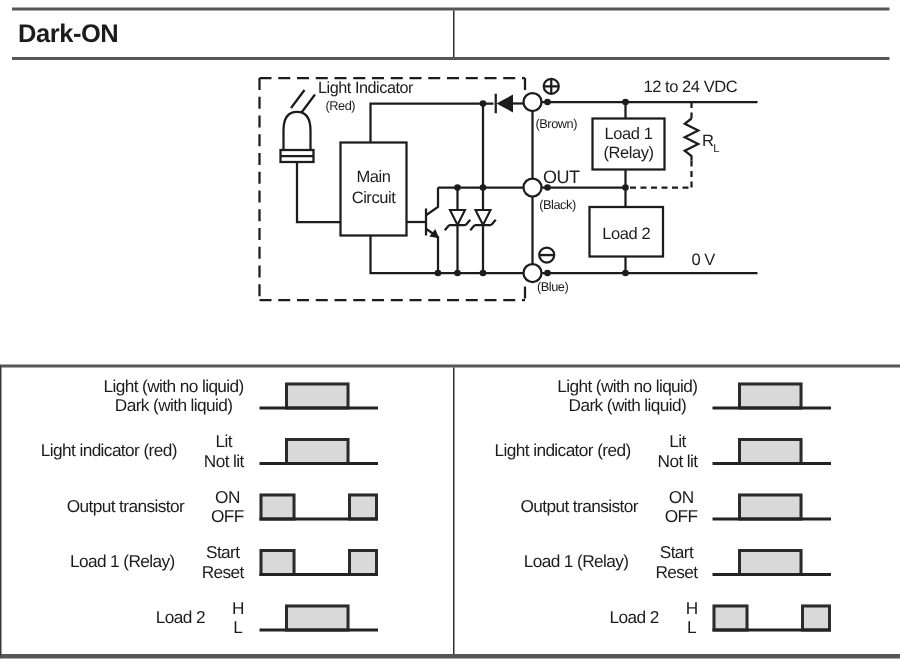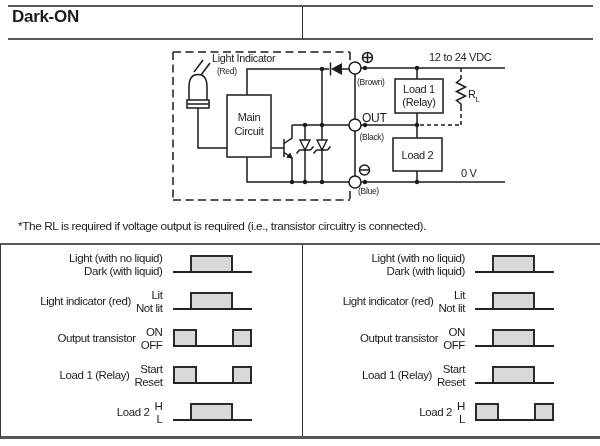--- a/index.html
+++ b/index.html
@@ -2,21 +2,21 @@
 <html><head>
 <meta charset="utf-8">
 <style>
   html,body{margin:0;padding:0;background:#fff;}
   .stage{position:relative;width:600px;height:446px;background:#fff;overflow:hidden;
          font-family:"Liberation Sans",sans-serif;color:#1c1c1c;}
 
   
   .hdr{position:absolute;top:5px;left:8px;width:585px;height:35px;box-sizing:border-box;
        border-top:2.5px solid #57575a;border-bottom:2px solid #57575a;display:flex;}
-  .hdr-cell{display:flex;font-size:17px;font-weight:700;letter-spacing:-0.3px;}
+  .hdr-cell{display:flex;align-items:center;font-size:17px;font-weight:700;letter-spacing:-0.3px;}
   .hdr-left{width:295px;box-sizing:border-box;border-right:1.5px solid #2f2f2f;padding-left:4px;}
   .hdr-right{flex:1;padding-left:9px;}
 
   
   .circuit{position:absolute;top:0;left:0;width:600px;height:215px;}
   .circuit text{letter-spacing:-0.3px;fill:#1c1c1c;}
   .ln{stroke:#1c1c1c;stroke-width:1.5;fill:none;}
   .dash{stroke-dasharray:8,4.5;}
   .dash2{stroke-dasharray:4,3;}
   .bx{fill:#fff;stroke:#1c1c1c;stroke-width:1.5;}
@@ -28,22 +28,22 @@
   
   .timing{position:absolute;top:243px;left:0;width:600px;height:196px;box-sizing:border-box;
           border-top:2px solid #57575a;border-bottom:3.5px solid #57575a;
           border-left:1.5px solid #3a3a3c;display:flex;}
   .panel{box-sizing:border-box;padding-top:2px;}
   .panel-left{width:301.5px;border-right:1.5px solid #2f2f2f;padding-right:50px;}
   .panel-right{flex:1;padding-right:46px;}
   .trow{display:flex;align-items:flex-end;justify-content:flex-end;height:37px;}
   .trow.first{height:31px;}
   .tmain{font-size:11.5px;letter-spacing:-0.4px;padding-bottom:8px;white-space:nowrap;text-align:right;}
-  .tlevels{text-align:right;font-size:11.5px;letter-spacing:-0.4px;line-height:12.3px;
-           margin-left:5px;padding-bottom:1px;white-space:nowrap;}
+  .tlevels{text-align:center;font-size:11.5px;letter-spacing:-0.4px;line-height:12.3px;
+           margin-left:18px;padding-bottom:1px;white-space:nowrap;}
   .twave{position:relative;width:79px;height:20px;margin-left:10px;margin-bottom:5px;flex:none;}
   .wbase{position:absolute;left:0;right:0;bottom:0;height:2px;background:#232323;}
   .wbox{position:absolute;bottom:0;height:18px;background:#d9d9d9;border:2px solid #2b2b2b;box-sizing:border-box;}
   .wave-mid .b1{left:17px;width:43px;}
   .wave-ends .b1{left:0;width:24px;}
   .wave-ends .b2{left:59px;width:20px;}
 </style>
 </head>
 <body>
 
@@ -153,21 +153,20 @@
     <text x="359.5" y="139.5" font-size="8.5">(Black)</text>
     <text x="358" y="194" font-size="8.5">(Blue)</text>
     <text x="419" y="92.5" font-size="11" text-anchor="middle">Load 1</text>
     <text x="419" y="105.5" font-size="11" text-anchor="middle">(Relay)</text>
     <text x="417.5" y="159" font-size="11" text-anchor="middle">Load 2</text>
     <text x="468" y="97.5" font-size="11">R</text>
     <text x="475.5" y="101.5" font-size="7.5">L</text>
     <text x="461" y="176.5" font-size="11">0 V</text>
   </svg>
 
-  <div class="note">*The RL is required if voltage output is required (i.e., transistor circuitry is connected).</div>
 
   <div class="timing">
 
     <div class="panel panel-left">
       <div class="trow first">
         <div class="tmain"></div>
         <div class="tlevels">
           <div>Light (with no liquid)</div>
           <div>Dark (with liquid)</div>
         </div>

